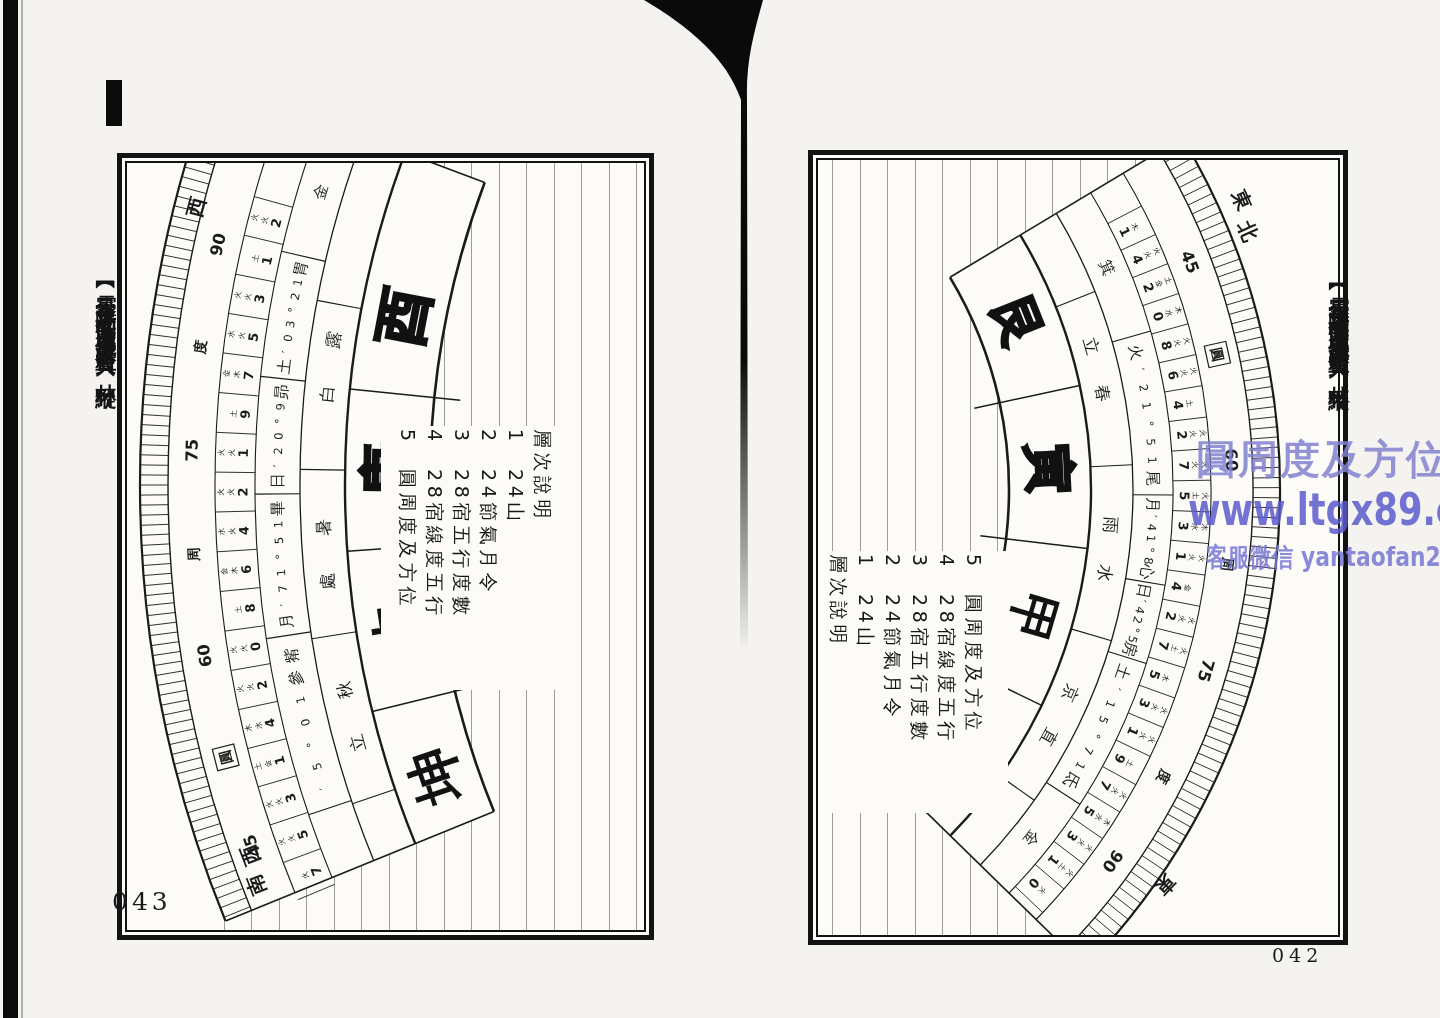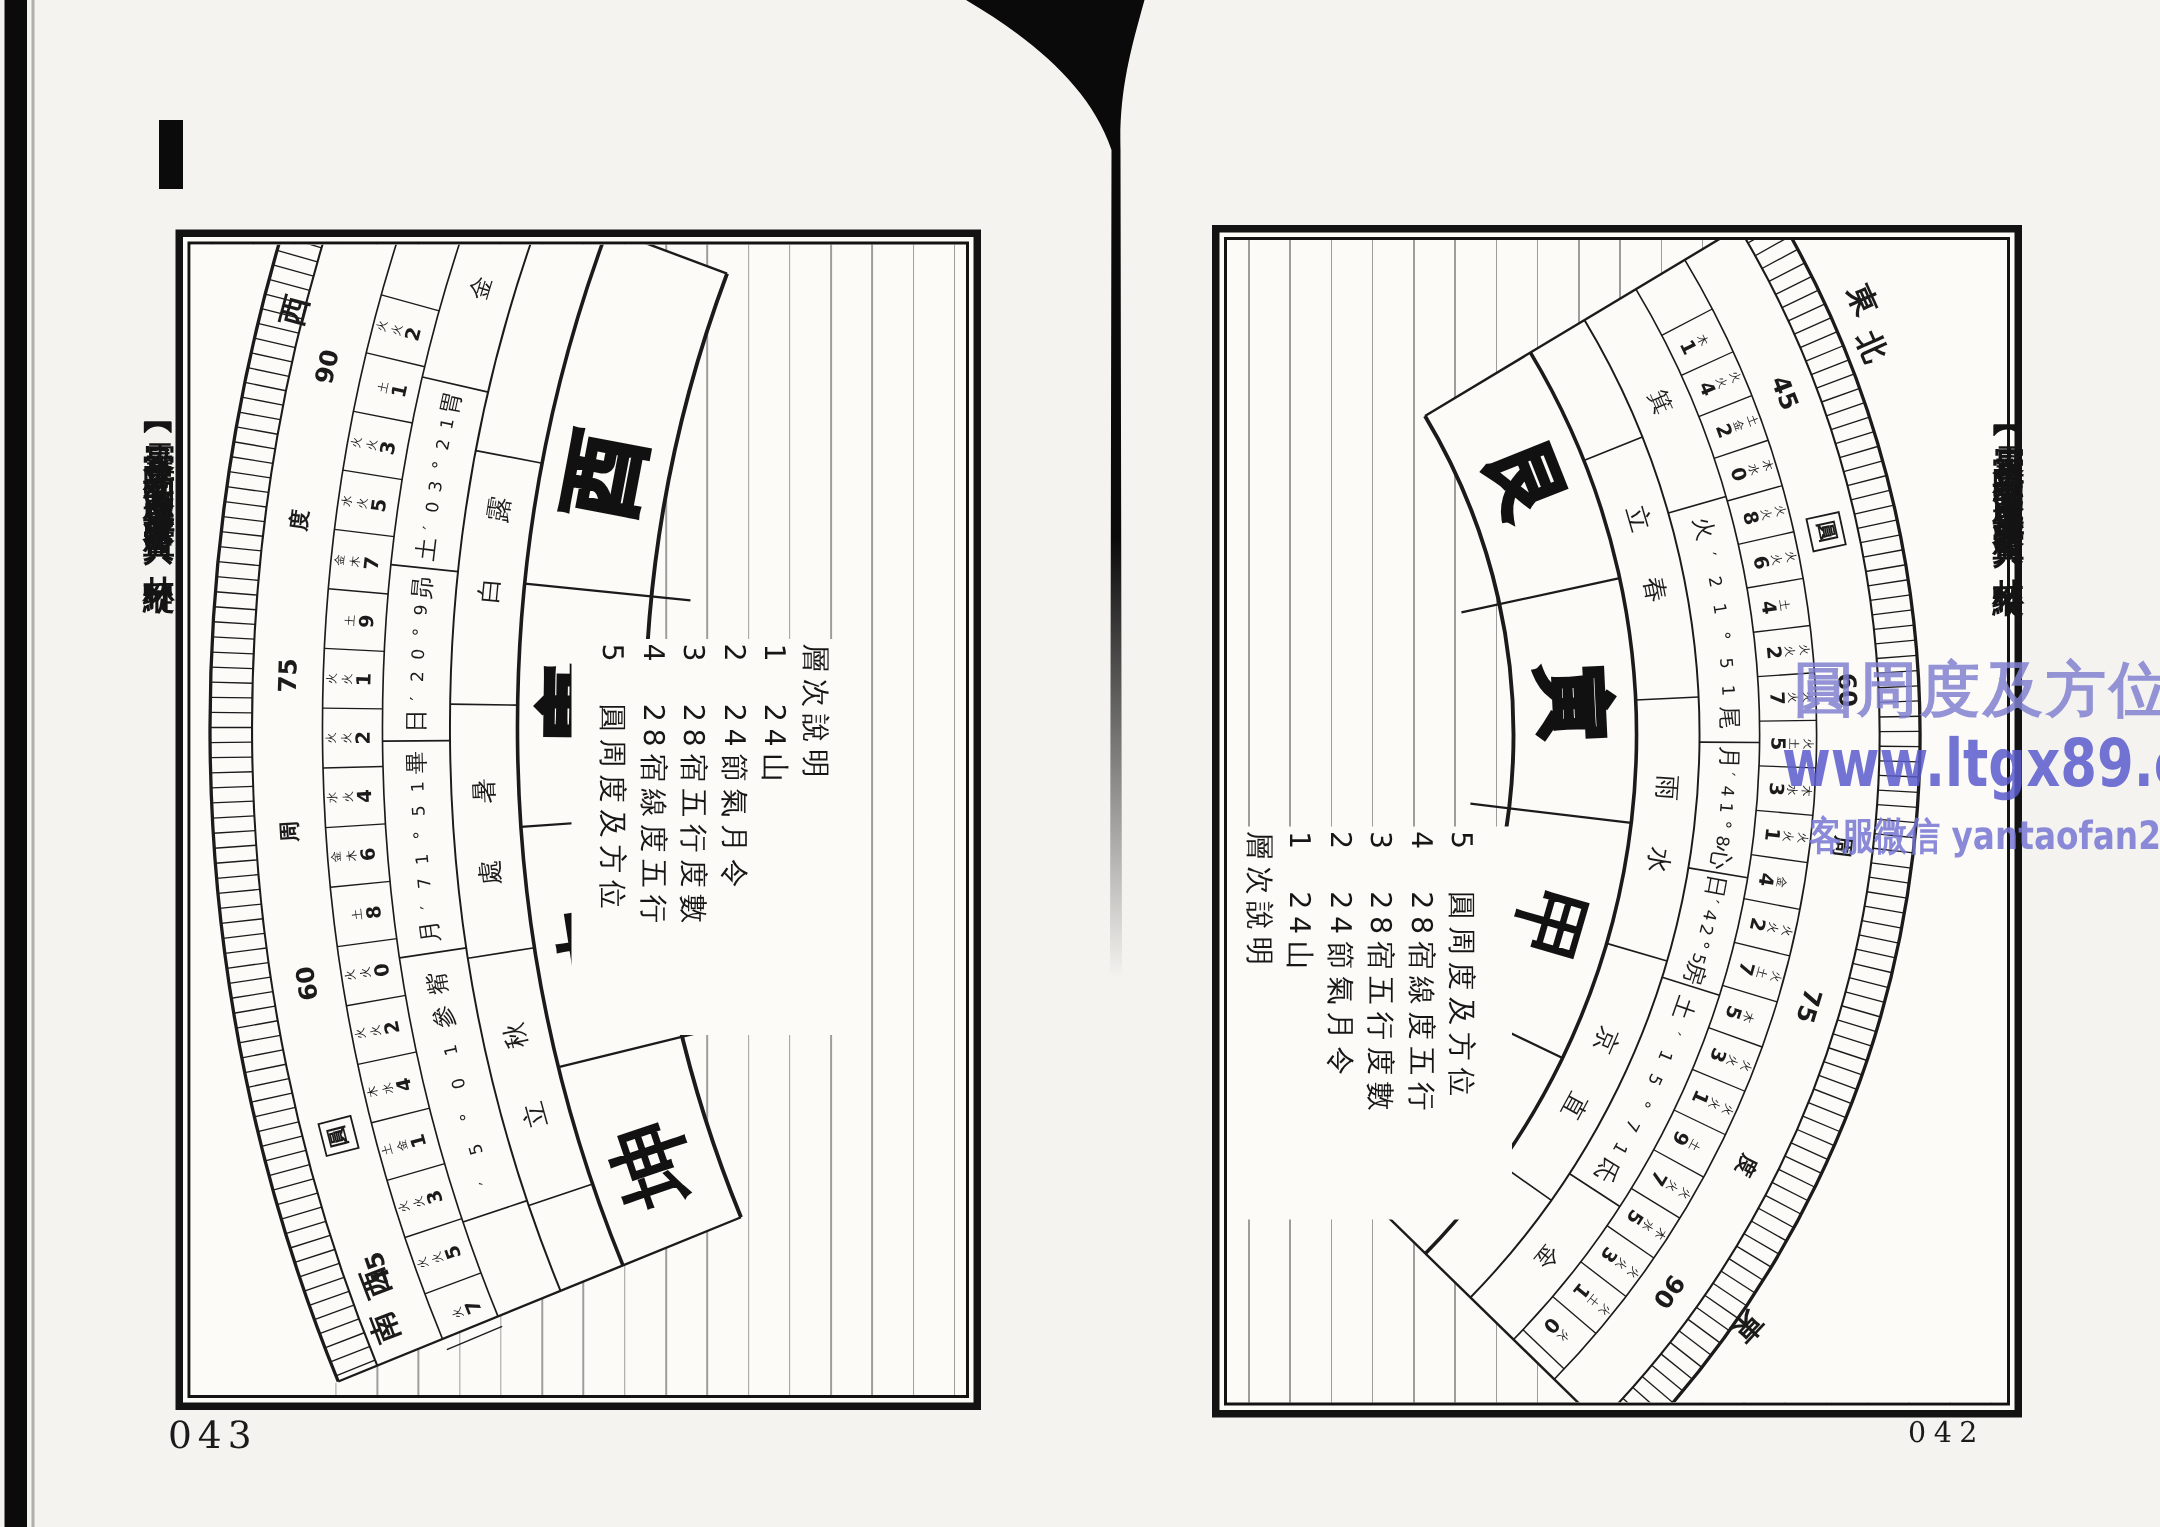--- a/index.html
+++ b/index.html
@@ -24,21 +24,21 @@
   .legend--lr{writing-mode:vertical-lr;}
   .page-left .legend{left:254px;top:263px;width:172px;height:258px;}
   .page-right .legend{left:4px;top:391px;width:180px;height:256px;}
   .legend-row{display:block;}
   
   .margin-title{position:absolute;writing-mode:vertical-rl;font-size:21px;letter-spacing:4px;font-weight:bold;color:#141414;}
   .margin-title--left{left:92px;top:274px;height:600px;}
   .margin-title--right{left:1325px;top:276px;height:600px;}
   
   .pageno{position:absolute;font-family:"DejaVu Serif","Liberation Serif",serif;color:#1a1a1a;}
-  .pageno--left{left:112px;top:942px;font-size:25px;letter-spacing:4px;}
+  .pageno--left{left:112px;top:887px;font-size:25px;letter-spacing:4px;}
   .pageno--right{left:1272px;top:944px;font-size:19px;letter-spacing:5px;}
   
   .watermark{position:absolute;inset:0;pointer-events:none;z-index:9;}
   .wm{position:absolute;font-weight:bold;transform-origin:left top;white-space:nowrap;}
   .wm-site{left:1196px;top:432px;font-size:40px;letter-spacing:2px;color:rgba(128,128,208,.85);}
   .wm-url{left:1188px;top:484px;font-size:44px;transform:scaleX(.80);color:rgba(90,90,205,.85);}
   .wm-contact{left:1206px;top:540px;font-size:26px;transform:scaleX(.84);color:rgba(118,118,212,.85);}
   svg text{user-select:none;}
 </style>
 </head>

